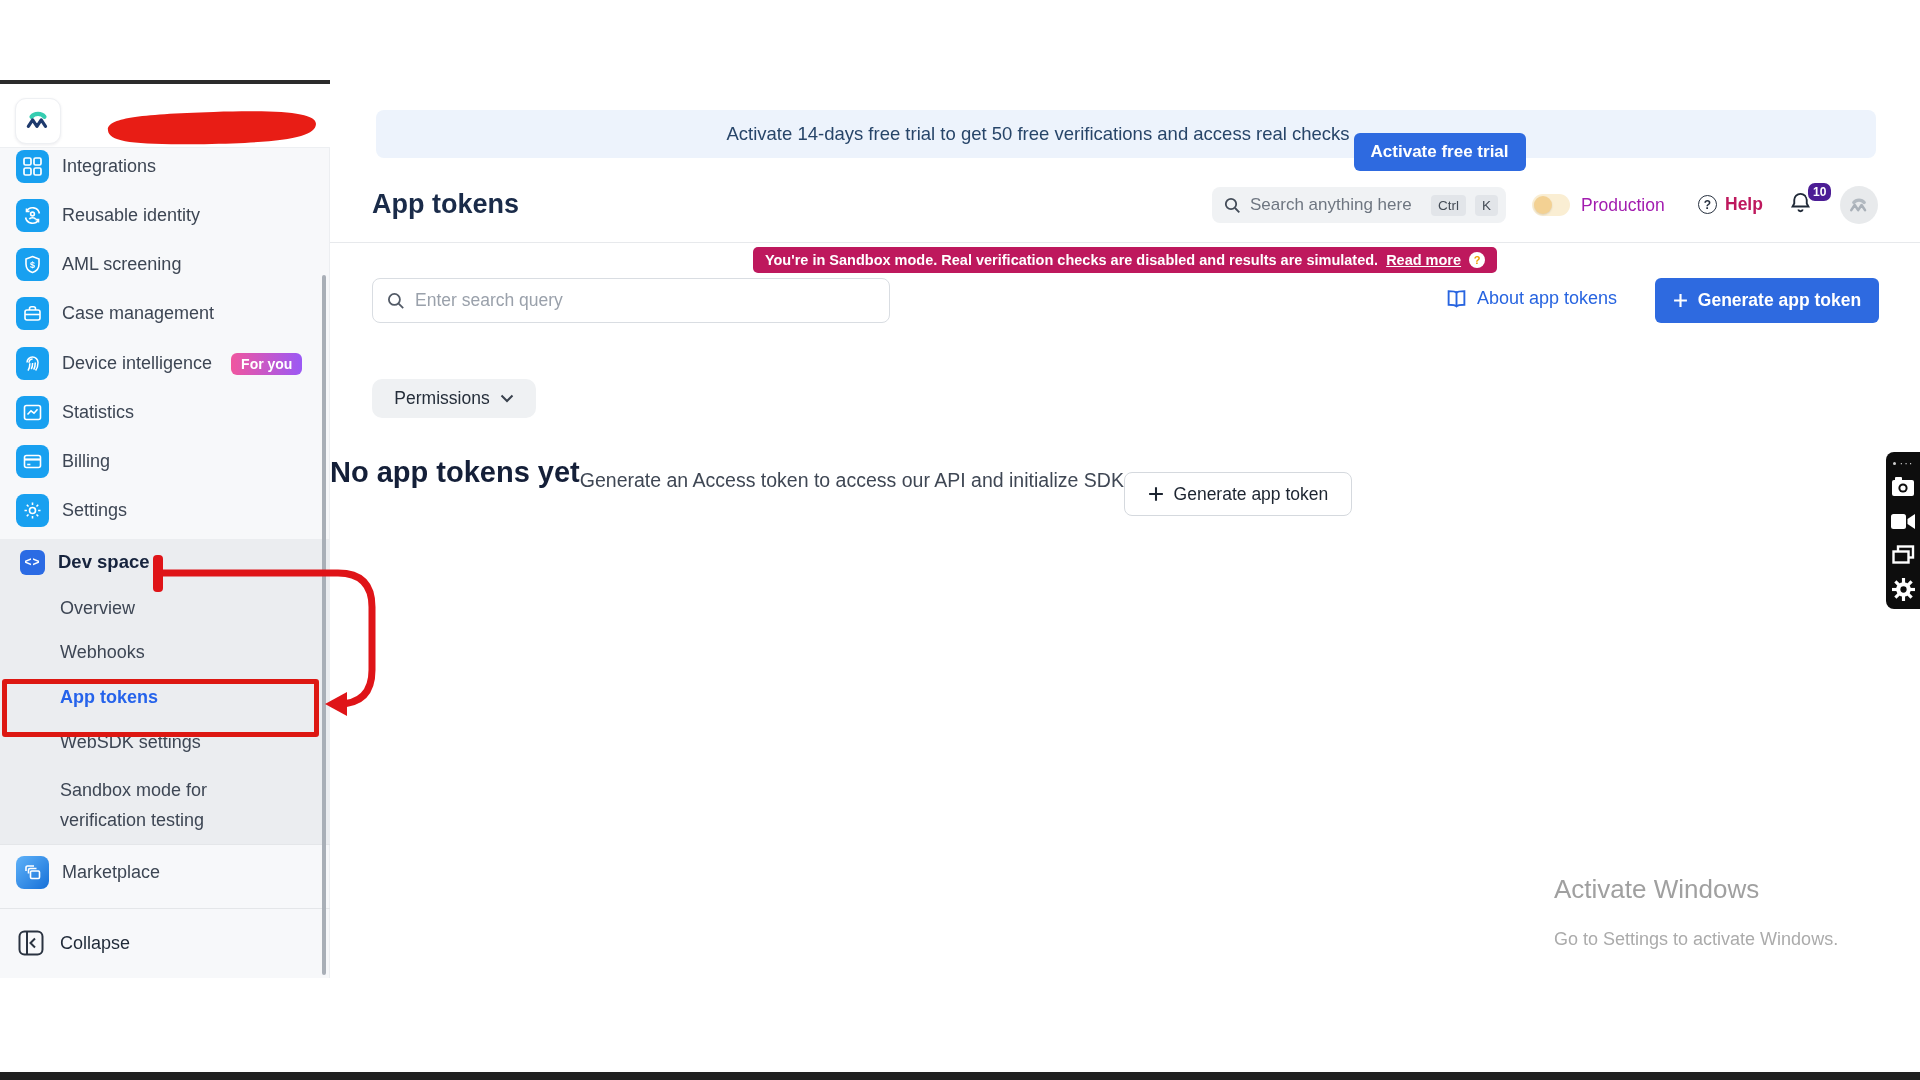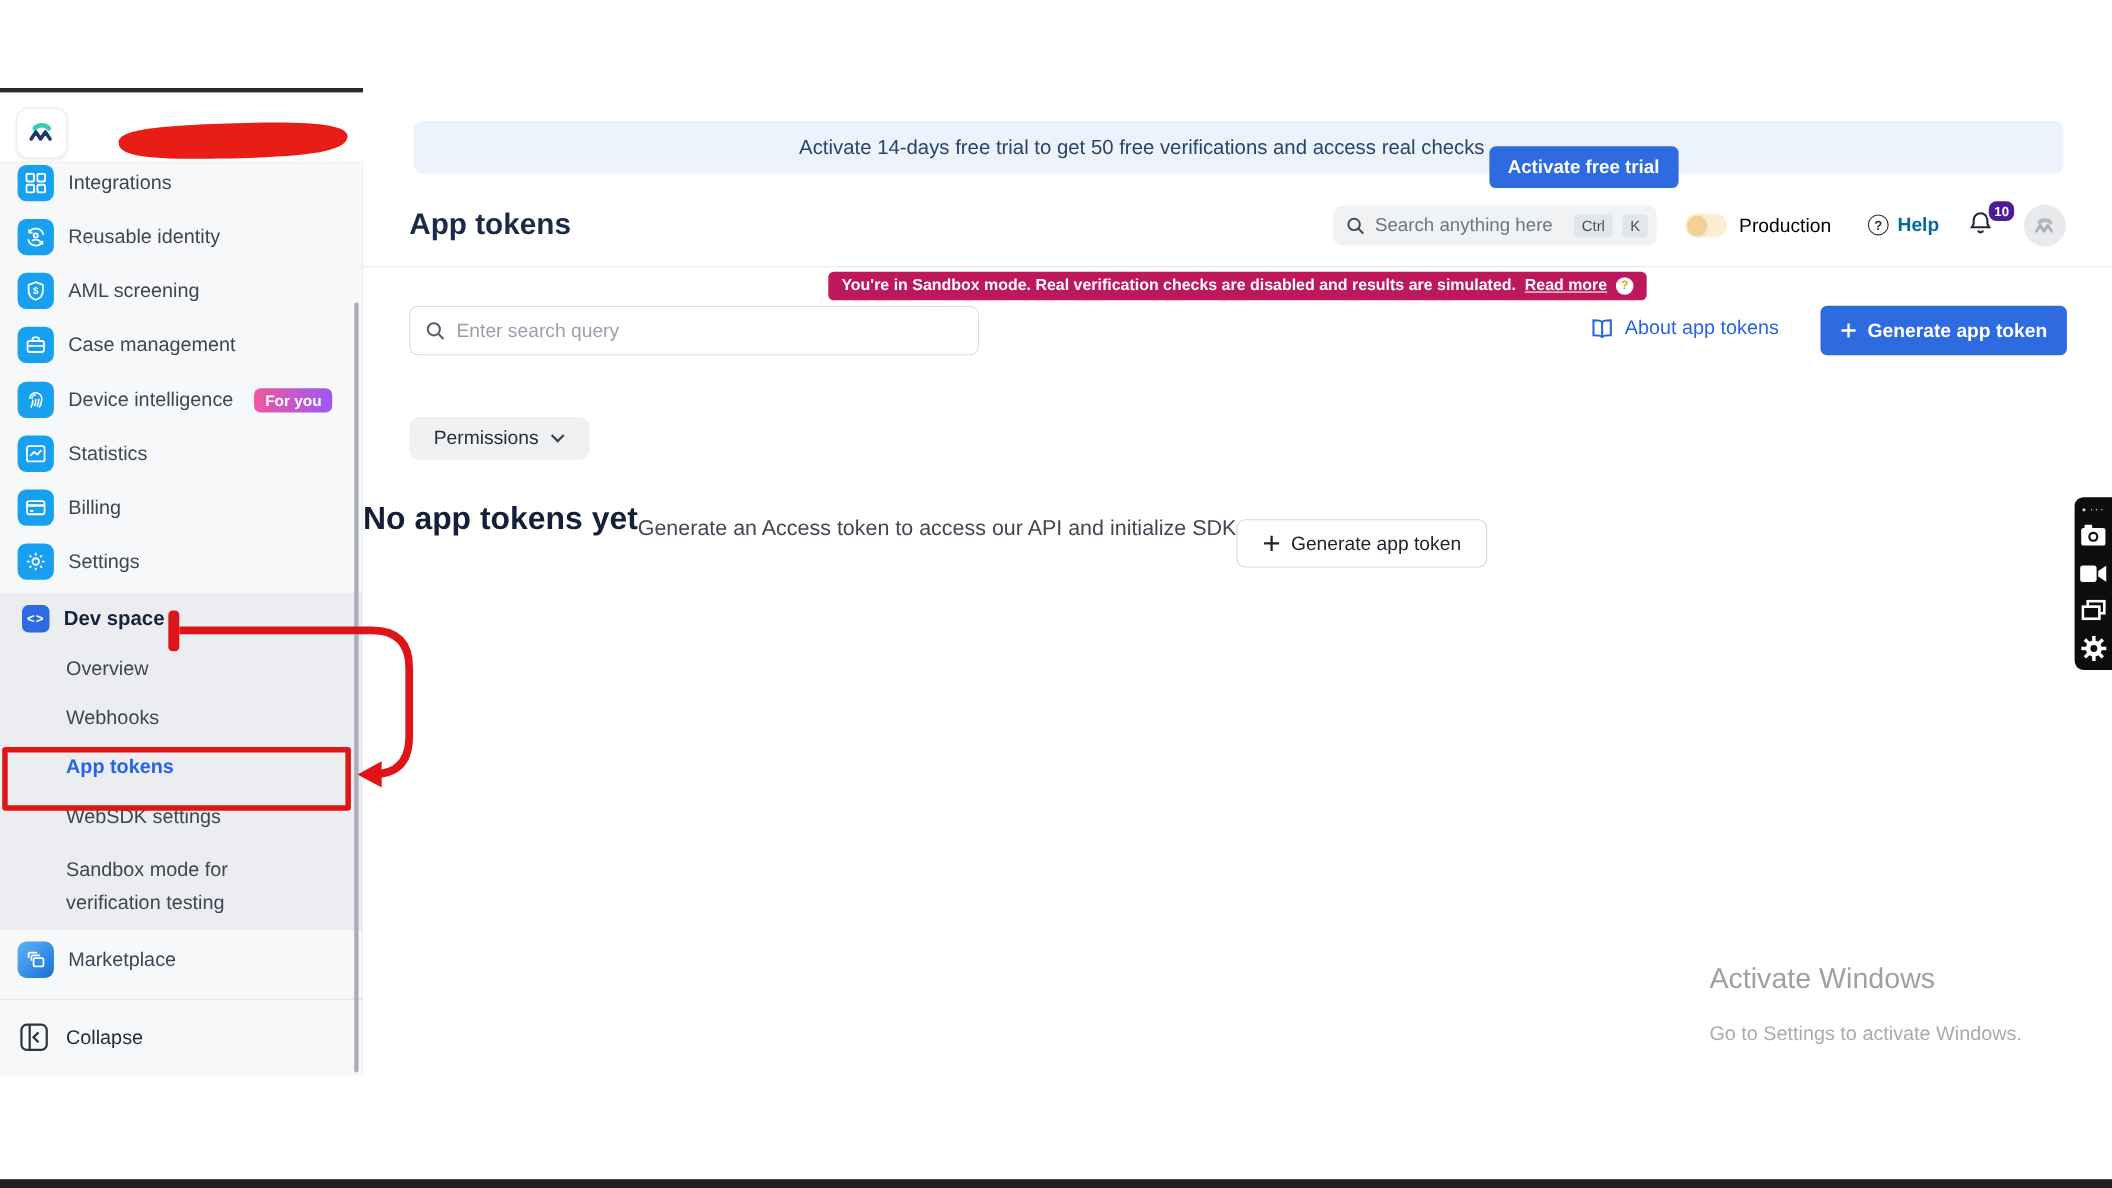--- a/index.html
+++ b/index.html
@@ -42,24 +42,24 @@
   .trial-btn { font-size:17px; padding:9px 17px;margin-top:36px; }
 
   
   .page-title { left:372px; top:189px; font-size:27px; font-weight:bold; color:#1a2b49; }
   .search-pill { left:1212px; top:187px; width:294px; height:36px; background:#f0f2f4; border-radius:8px; display:flex; align-items:center; padding:0 8px 0 12px; gap:9px; }
   .search-pill input { flex:1; border:none; background:transparent; outline:none; font-family:inherit; font-size:17px; color:#3c4554; min-width:0; }
   .search-pill input::placeholder { color:#6e7681; }
   .kbd { background:#e2e5e9; border-radius:4px; font-size:13.5px; color:#444c56; padding:3px 7px; }
   .toggle { left:1532px; top:194px; width:38px; height:22px; border-radius:11px; background:#faeed3; cursor:pointer; }
   .knob { position:absolute; left:2px; top:2px; width:18px; height:18px; border-radius:50%; background:#f3d193; box-shadow:0 1px 2px rgba(0,0,0,.12); }
-  .production { left:1581px; top:195px; font-size:17.5px; color:#000000; }
+  .production { left:1581px; top:195px; font-size:17.5px; color:#a21caf; }
   .qcircle { width:19px; height:19px; border:1.7px solid #27313f; border-radius:50%; display:flex; align-items:center; justify-content:center; font-size:12px; font-weight:bold; color:#27313f; }
   .help-wrap { left:1698px; top:194px; display:flex; align-items:center; gap:8px; cursor:pointer; }
-  .help-text { font-size:17.5px; font-weight:bold; color:#0369a1; }
+  .help-text { font-size:17.5px; font-weight:bold; color:#be185d; }
   .bell-wrap { left:1788px; top:190px; cursor:pointer; }
   .notif-badge { position:absolute; left:18px; top:-9px; background:#4c1d95; color:#fff; font-size:12px; font-weight:bold; border-radius:9px; padding:2px 5px; border:2px solid #fff; }
   .avatar { left:1840px; top:186px; width:38px; height:38px; border-radius:50%; background:#e8eaec; display:flex; align-items:center; justify-content:center; cursor:pointer; }
   .hdr-divider { left:330px; top:242px; width:1590px; height:1px; background:#e7e9ec; }
 
   
   .sandbox-wrap { left:330px; top:247px; width:1590px; display:flex; justify-content:center; }
   .sandbox-pill { background:#be185d; color:#fff; border-radius:5px; height:26px; display:flex; align-items:center; gap:8px; padding:0 12px; font-size:14.5px; font-weight:bold; }
   .sandbox-link { text-decoration:underline; color:#fff; cursor:pointer; }
   .sandbox-q { width:16px; height:16px; background:#fff; color:#ee9d00; border-radius:50%; font-size:11px; font-weight:bold; display:flex; align-items:center; justify-content:center; }

